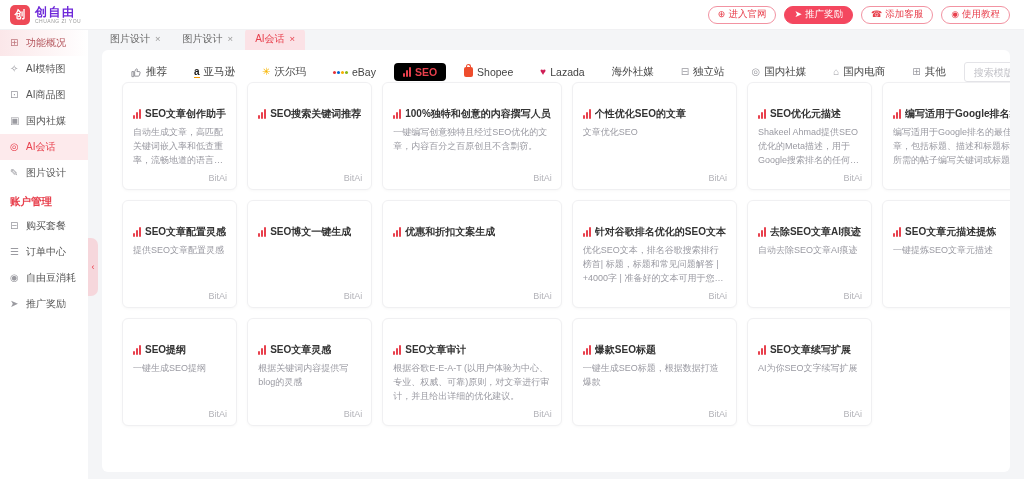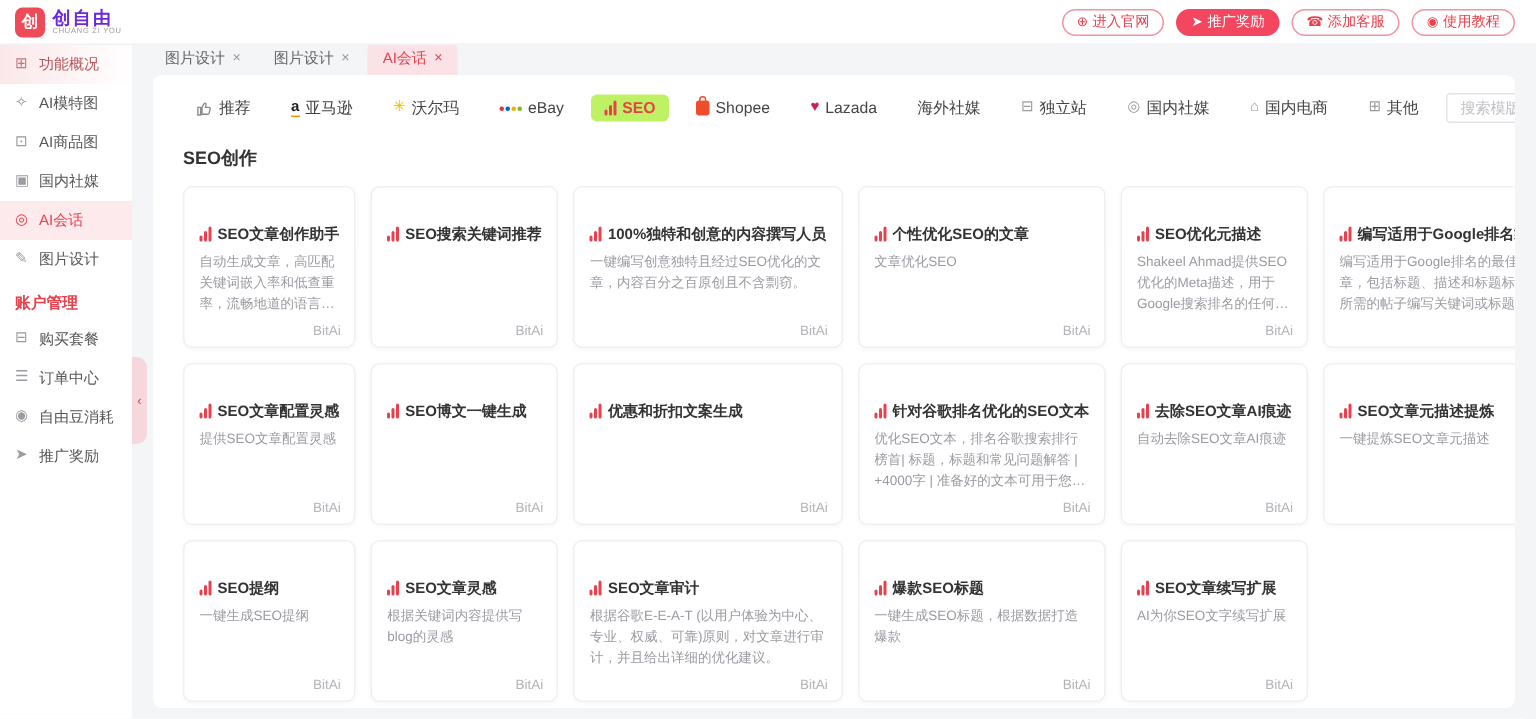--- a/index.html
+++ b/index.html
@@ -53,21 +53,21 @@
     cursor:pointer;border-radius:4px 4px 0 0;}
   .tab.active{background:#fbe2e6;color:#e8404d;}
   .tab .x{font-size:9.5px;color:#999;line-height:1;}
   .tab.active .x{color:#e8404d;}
   .panel{background:#fff;border-radius:6px;margin:0 14px 7px;flex:1;
     padding:12px 20px;box-sizing:border-box;position:relative;overflow:hidden;}
   
   .filterbar{display:flex;align-items:center;gap:0;font-size:10.5px;color:#444;}
   .filter{display:flex;align-items:center;gap:4px;cursor:pointer;padding:3px 9px;
     border-radius:4px;margin-right:9px;white-space:nowrap;}
-  .filter.active{background:#bef264;color:#e8404d;font-weight:bold;}
+  .filter.active{background:#000000;color:#e8404d;font-weight:bold;}
   .ficon{font-size:10px;line-height:1;display:inline-flex;align-items:flex-end;}
   .search{margin-left:auto;display:flex;align-items:center;border:1px solid #e4e4e8;
     border-radius:3px;height:20px;padding:0 7px;width:112px;box-sizing:border-box;gap:4px;}
   .search input{border:0;outline:0;flex:1;min-width:0;font-size:10px;color:#333;background:transparent;}
   .search input::placeholder{color:#c0c0c6;}
   
   .section-title{font-size:12px;font-weight:bold;color:#333;margin:15px 0 10px;}
   .grid{display:grid;grid-template-columns:repeat(6,1fr);gap:10px;}
   .card{position:relative;border:1px solid #f0f0f2;border-radius:6px;background:#fff;
     padding:24px 10px 18px;min-height:64px;cursor:pointer;box-shadow:0 1px 3px rgba(0,0,0,.03);}
@@ -248,21 +248,20 @@
           <div class="filter">
             <span class="ficon gray">⊞</span>
             <span>其他</span>
           </div>
         </span>
       <div class="search">
         <input type="text" placeholder="搜索模版" style="">
 
       </div>
     </div>
-    <div class="section-title">SEO创作</div>
     <div class="grid" id="card-grid">
         <div class="card">
           <div class="card-title">
             <span class="bars">
               <i></i>
               <i></i>
               <i></i>
             </span>
             <span class="t">SEO文章创作助手</span>
           </div>

